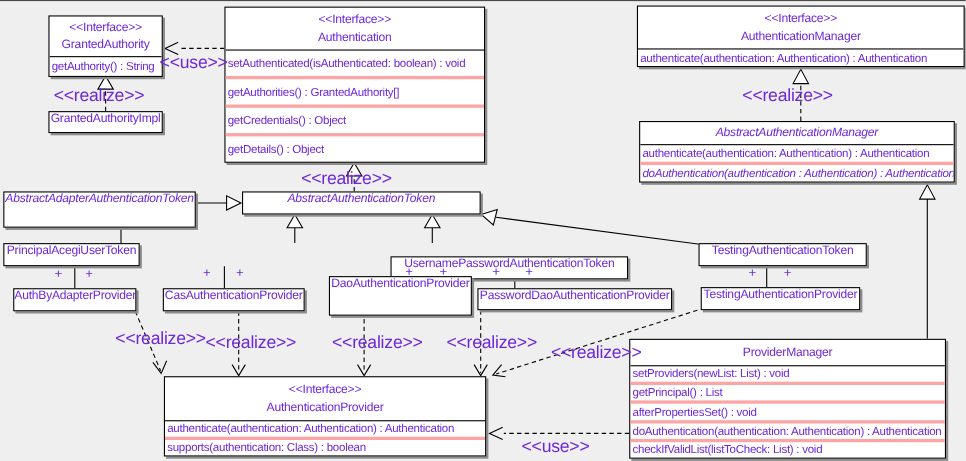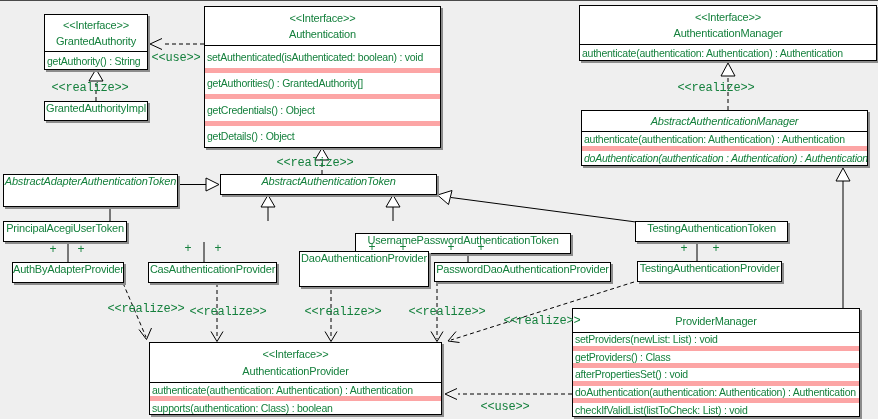--- a/index.html
+++ b/index.html
@@ -1,43 +1,43 @@
 <!DOCTYPE html>
 <html><head>
 <meta charset="utf-8">
 <style>
   html,body{margin:0;padding:0;background:#efefef;}
   #canvas{
     position:relative;width:878px;height:419px;overflow:hidden;
     background:#efefef;border-top:1px solid #4a4a4a;box-sizing:border-box;
-    font-family:"Liberation Sans","DejaVu Sans",sans-serif;color:#15803d;padding-left:46px;
+    font-family:"Liberation Sans","DejaVu Sans",sans-serif;color:#6d28d9;padding-left:46px;
   }
   #wires{position:absolute;left:0;top:0;width:878px;height:419px;}
   .box{
     position:absolute;background:#fff;border:1px solid #000;
     box-shadow:2px 2px 0 #8c8c8c;box-sizing:border-box;
     display:flex;flex-direction:column;overflow:hidden;
   }
   .hdr{
     display:flex;flex-direction:column;justify-content:space-evenly;
     text-align:center;border-bottom:1px solid #000;flex:0 0 auto;
   }
   .hdr.solo{border-bottom:none;flex:1 1 auto;justify-content:flex-start;}
   .stype,.cname{font-size:11px;line-height:12px;white-space:nowrap;letter-spacing:-0.2px;}
   .methods{display:flex;flex-direction:column;flex:1 1 auto;}
   .m{
     flex:1 1 0;display:flex;align-items:center;padding:0 2px;
     font-size:10.5px;letter-spacing:-0.25px;white-space:nowrap;overflow:hidden;
-    border-bottom:5px solid #fca5a5;
+    border-bottom:3px solid #fca5a5;
   }
   .m:last-child{border-bottom:none;}
   .it{font-style:italic;}
   .elabel{
     position:absolute;transform:translate(-50%,-50%);
-    font-size:12px;letter-spacing:-0.2px;white-space:nowrap;font-family:Liberation Mono, monospace;
+    font-size:16px;letter-spacing:-0.2px;white-space:nowrap;
   }
   .plus{
     position:absolute;transform:translate(-50%,-50%);
     font-size:12px;line-height:12px;
   }
 </style>
 </head>
 <body>
 
 <div id="canvas">
@@ -254,21 +254,21 @@
       <div class="m">supports(authentication: Class) : boolean</div>
     </div>
   </div>
 
   <div class="box" style="left:572px;top:307px;width:288px;height:109px">
     <div class="hdr" style="height:23px">
       <div class="cname">ProviderManager</div>
     </div>
     <div class="methods">
       <div class="m">setProviders(newList: List) : void</div>
-      <div class="m">getProviders() : Class</div>
+      <div class="m">getPrincipal() : List</div>
       <div class="m">afterPropertiesSet() : void</div>
       <div class="m">doAuthentication(authentication: Authentication) : Authentication</div>
       <div class="m">checkIfValidList(listToCheck: List) : void</div>
     </div>
   </div>
 
   <span class="elabel" style="left:176px;top:57px">&lt;&lt;use&gt;&gt;</span>
   <span class="elabel" style="left:90px;top:87px">&lt;&lt;realize&gt;&gt;</span>
   <span class="elabel" style="left:315px;top:162px">&lt;&lt;realize&gt;&gt;</span>
   <span class="elabel" style="left:716px;top:87px">&lt;&lt;realize&gt;&gt;</span>

